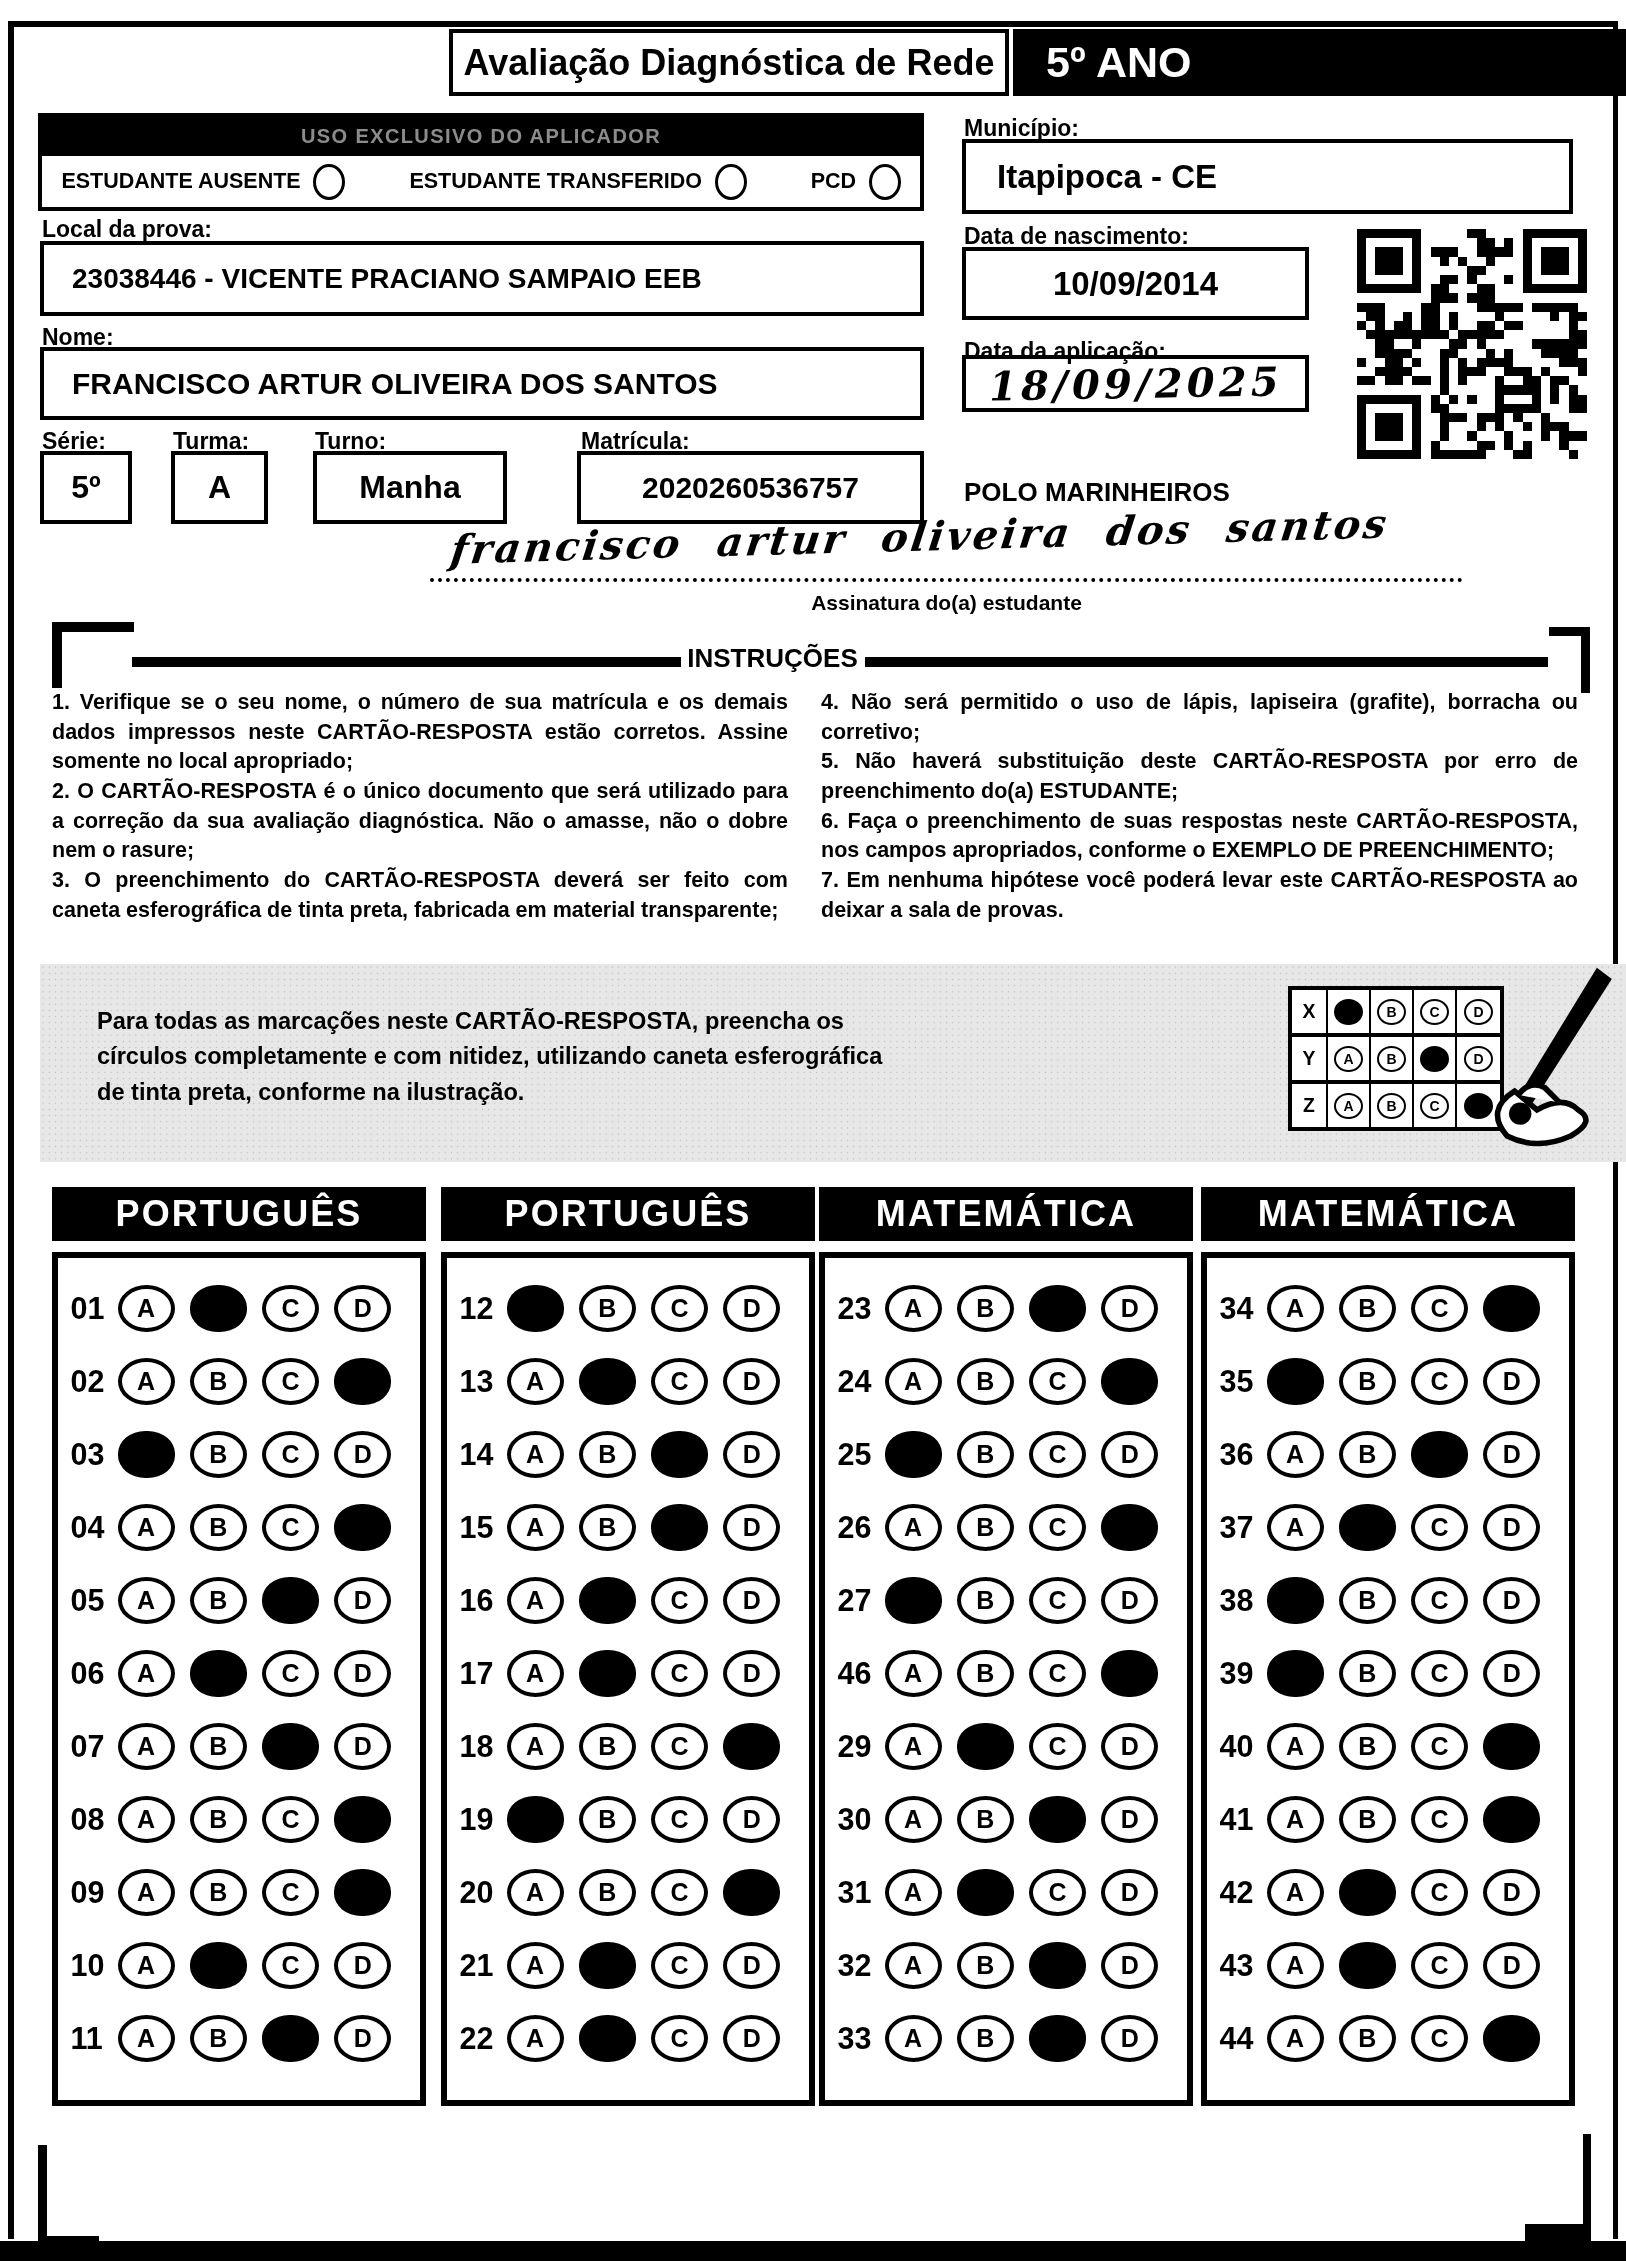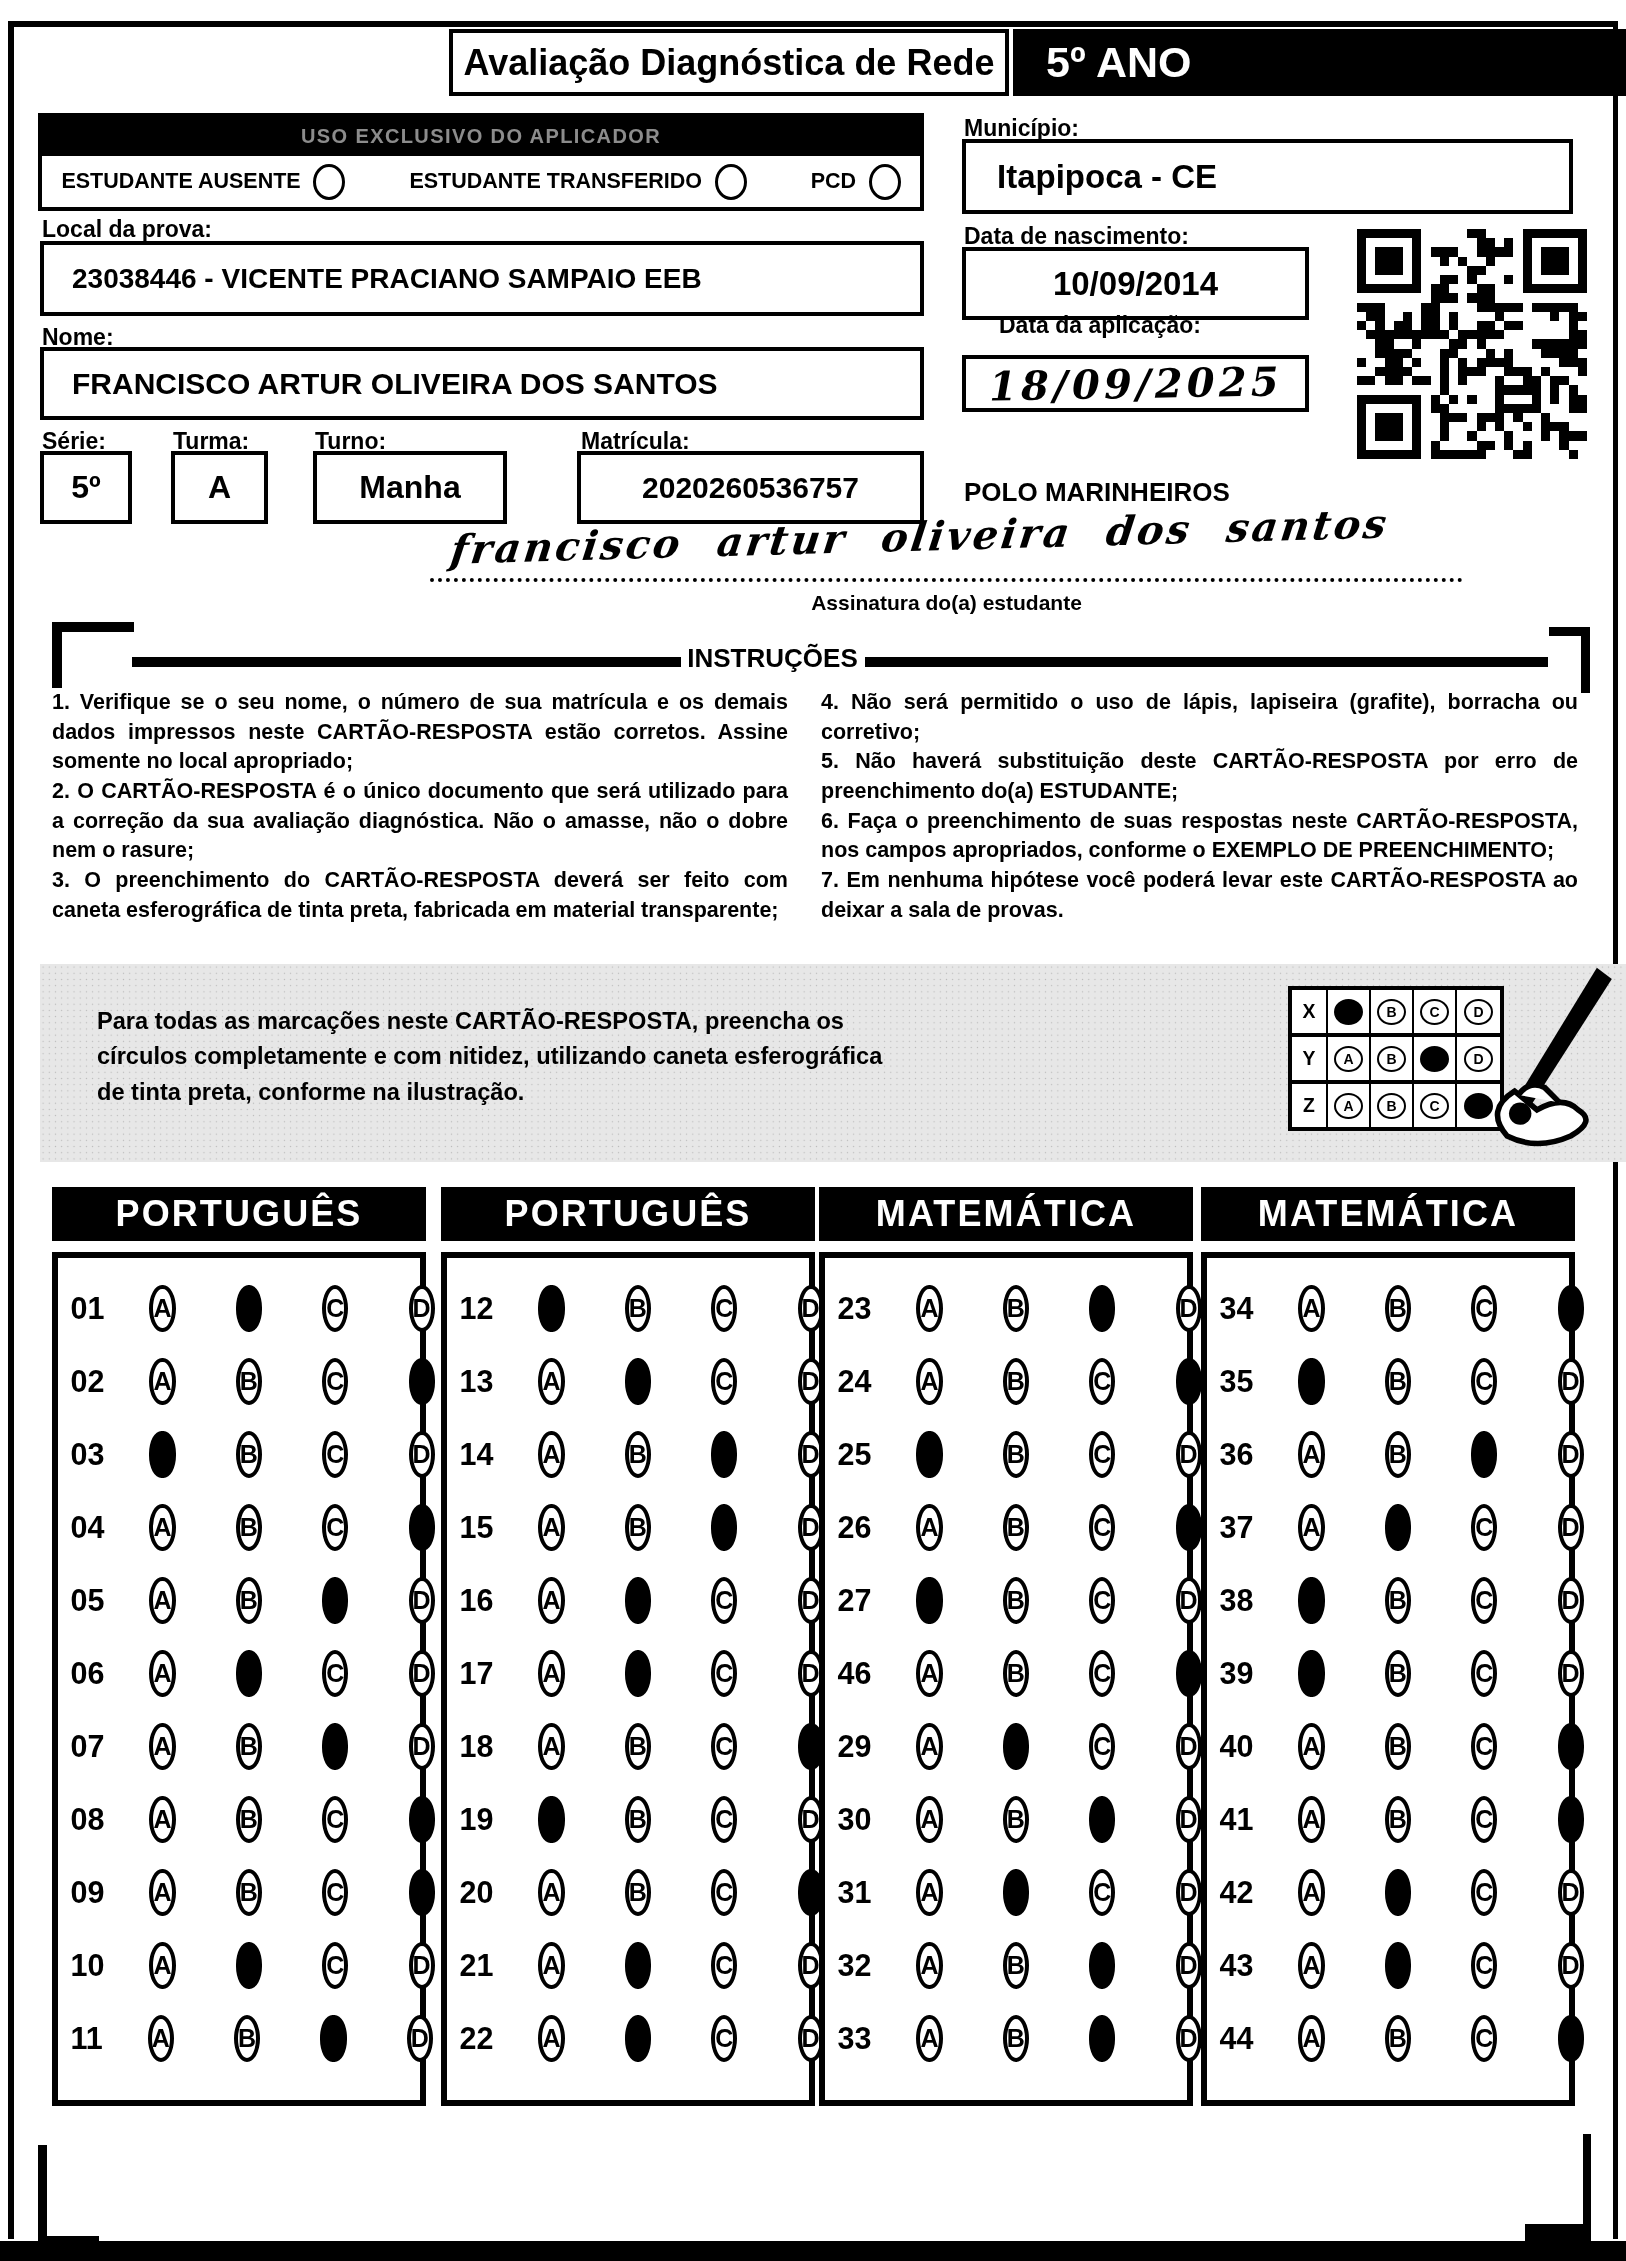--- a/index.html
+++ b/index.html
@@ -30,21 +30,21 @@
   .ex-row:last-child { border-bottom:none; }
   .ex-cell { width:43px; height:43px; display:flex; align-items:center; justify-content:center; border-right:2.8px solid #000; }
   .ex-cell:last-child { border-right:none; }
   .ex-label { font-weight:bold; font-size:19.4px; width:36px; }
   .ex-bubble { width:29px; height:26px; border:2.8px solid #000; border-radius:50%; display:flex; align-items:center; justify-content:center; font-weight:bold; font-size:14px; background:#fff; }
   .ex-bubble.filled { background:#000; color:#000; }
   #answers { position:absolute; left:0; top:1187px; width:1626px; height:922px; }
   .ans-col { position:absolute; top:0; }
   .ans-header { background:#000; color:#fff; font-weight:bold; font-size:36px; letter-spacing:2.1px; height:54px; display:flex; align-items:center; justify-content:center; }
   .ans-box { margin-top:11px; border:6.2px solid #000; background:#fff; padding:14px 0 0 12.5px; height:854px; }
-  .q-row { display:flex; align-items:center; height:73px;gap:45px; }
+  .q-row { display:flex; align-items:center; height:73px; }
   .q-num { font-weight:bold; font-size:30.5px; width:47px; text-align:left; }
   .bubble { width:57px; height:47px; border:4.2px solid #000; border-radius:50%; display:flex; align-items:center; justify-content:center; font-weight:bold; font-size:25px; margin-right:15.3px; background:#fff; }
   .bubble.filled { background:#000; color:#000; border-radius:48%; }
   .opt { display:flex; align-items:center; gap:12.5px; font-weight:bold; font-size:21.5px; }
   .opt-circle { width:32px; height:36px; border:3.5px solid #000; border-radius:50%; background:#fff; }
   .corner { background:#000; position:absolute; }
 </style>
 </head>
 <body>
 
@@ -115,21 +115,21 @@
   <div class="abs lbl" style="left:964px; top:115px;">Município:</div>
   <div class="abs valbox" style="left:962px; top:139px; width:611px; height:75px; font-size:33px; padding-left:31px;">
     <span>Itapipoca - CE</span>
   </div>
 
   <div class="abs lbl" style="left:964px; top:223px;">Data de nascimento:</div>
   <div class="abs valbox center" style="left:962px; top:247px; width:347px; height:73px; font-size:33px;">
     <span>10/09/2014</span>
   </div>
 
-  <div class="abs lbl" style="left:964px; top:312px;margin-left:35px;">Data da aplicação:</div>
+  <div class="abs lbl" style="left:964px; top:338px;">Data da aplicação:</div>
   <div class="abs valbox center" style="left:962px; top:355px; width:347px; height:57px;">
     <span class="handwrite" style="font-size:40px; letter-spacing:4.2px; transform:rotate(-1deg);">18/09/2025</span>
   </div>
 
   <svg id="qr" class="abs" style="left:1357px; top:229px;" width="230" height="230" viewBox="0 0 25 25" shape-rendering="crispEdges">
       <rect x="0" y="0" width="25" height="25" fill="#fff"></rect>
       <rect x="12" y="0" width="1" height="1" fill="#000"></rect>
       <rect x="13" y="0" width="1" height="1" fill="#000"></rect>
       <rect x="13" y="1" width="1" height="1" fill="#000"></rect>
       <rect x="14" y="1" width="1" height="1" fill="#000"></rect>

